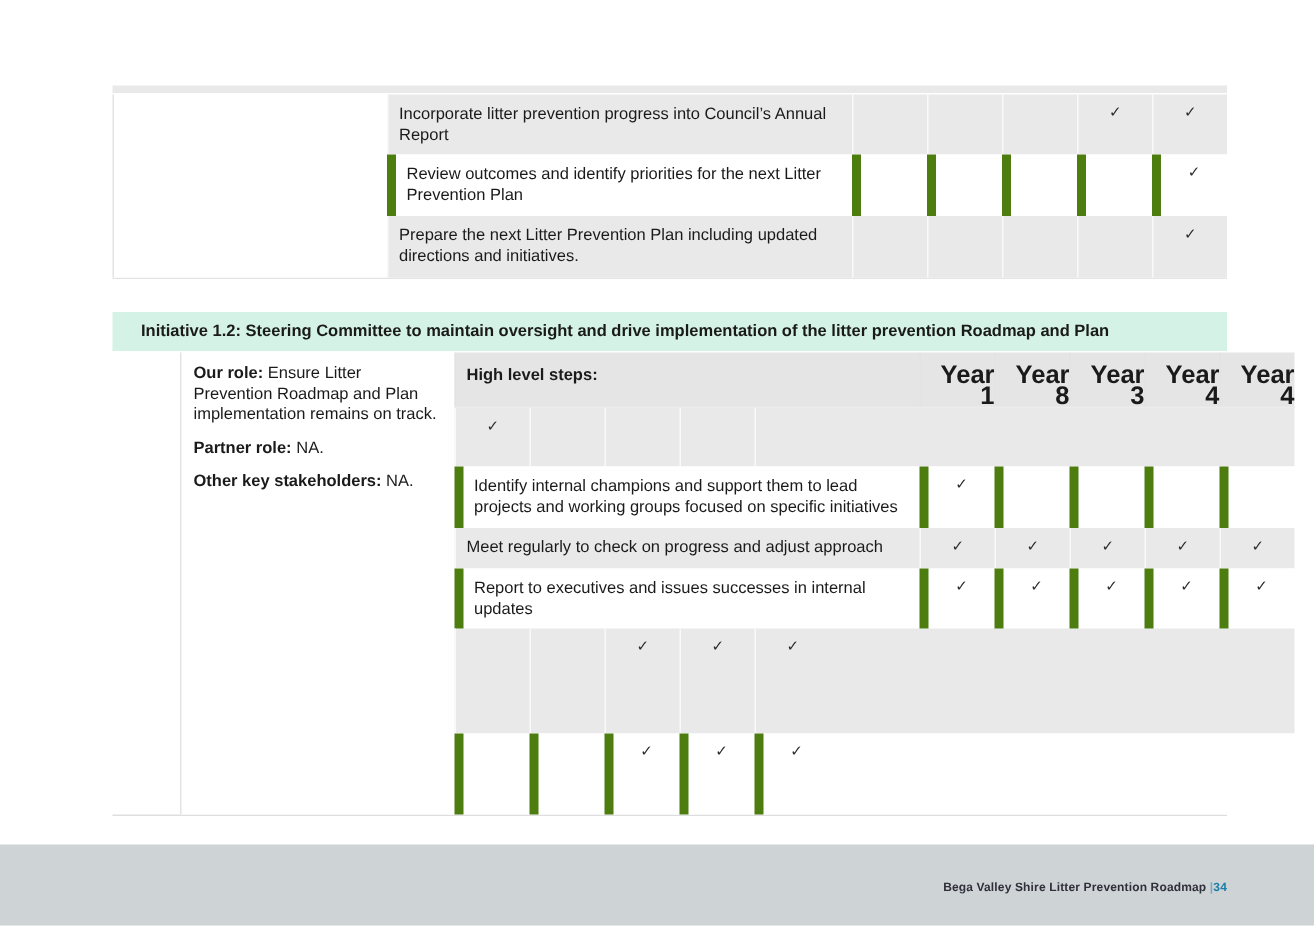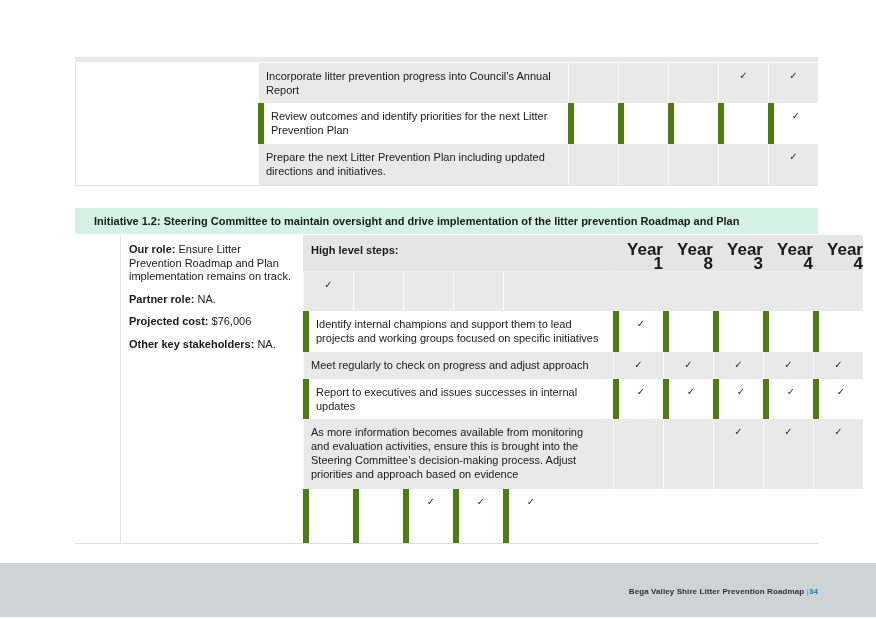--- a/index.html
+++ b/index.html
@@ -115,21 +115,20 @@
     <div class="gap"></div>
 
     <div class="init-bar">Initiative 1.2: Steering Committee to maintain oversight and drive implementation of the litter prevention Roadmap and Plan</div>
     <div class="init-gap"></div>
 
     <div class="ttable maintable">
 
       <div class="cell-left info-cell">
         <p><span class="info-label">Our role:</span><span> Ensure Litter Prevention Roadmap and Plan implementation remains on track.</span></p>
         <p><span class="info-label">Partner role:</span><span> NA.</span></p>
-        <p><span class="info-label">Projected cost:</span><span> $76,006</span></p>
         <p><span class="info-label">Other key stakeholders:</span><span> NA.</span></p>
       </div>
 
       <div class="rows-col">
 
         <div class="trow hdr-row">
           <div class="step-cell vline">High level steps:</div>
           <div class="ycell vline">Year 1</div>
           <div class="ycell vline">Year 8</div>
           <div class="ycell vline">Year 3</div>
@@ -166,21 +165,20 @@
         <div class="trow r-white" style="min-height:40px">
           <div class="step-cell vline">Report to executives and issues successes in internal updates</div>
           <div class="ycell vline"><span class="check">✓</span></div>
           <div class="ycell vline"><span class="check">✓</span></div>
           <div class="ycell vline"><span class="check">✓</span></div>
           <div class="ycell vline"><span class="check">✓</span></div>
           <div class="ycell vline"><span class="check">✓</span></div>
         </div>
 
         <div class="trow r-shade" style="min-height:70px">
-          <div class="step-cell vline">As more information becomes available from monitoring and evaluation activities, ensure this is brought into the Steering Committee’s decision-making process. Adjust priorities and approach based on evidence</div>
           <div class="ycell vline"><span class="check"></span></div>
           <div class="ycell vline"><span class="check"></span></div>
           <div class="ycell vline"><span class="check">✓</span></div>
           <div class="ycell vline"><span class="check">✓</span></div>
           <div class="ycell vline"><span class="check">✓</span></div>
         </div>
 
         <div class="trow r-white" style="min-height:54px">
           <div class="ycell vline"><span class="check"></span></div>
           <div class="ycell vline"><span class="check"></span></div>

